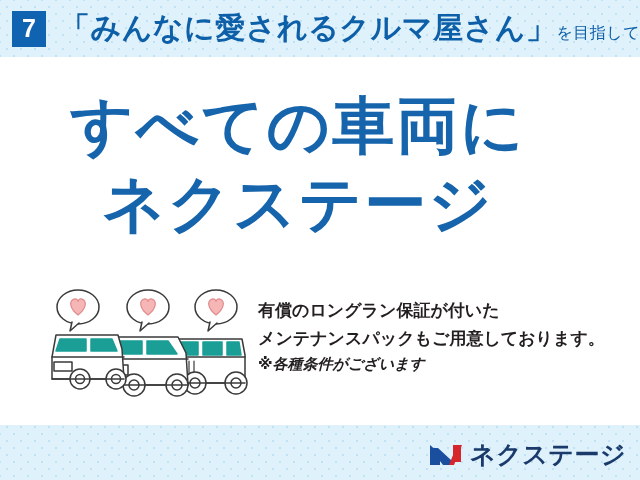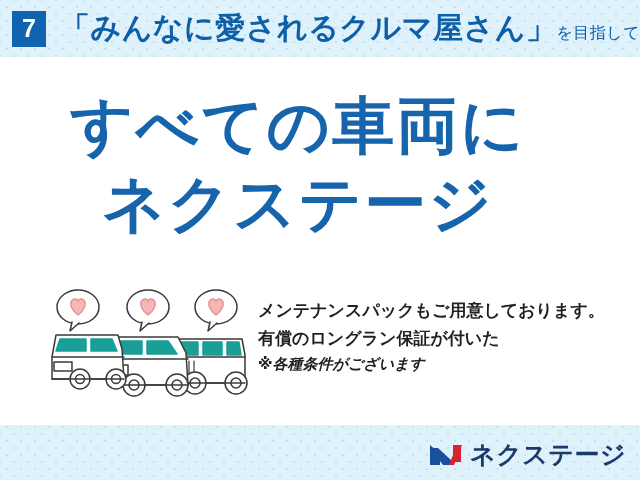--- a/index.html
+++ b/index.html
@@ -160,22 +160,22 @@
               <circle cx="70" cy="92" r="10" fill="#ffffff"></circle>
               <circle cx="70" cy="92" r="4.5" fill="#ffffff"></circle>
               <path d="M6 92 L78 92"></path>
             </g>
 
           </g>
         </svg>
       </div>
 
       <div class="copy">
+        <span class="ln">有償のロングラン保証が付いた</span>
         <span class="ln">メンテナンスパックもご用意しております。</span>
-        <span class="ln">有償のロングラン保証が付いた</span>
         <span class="ln note">※各種条件がございます</span>
       </div>
 
     </div>
   </div>
 
   <div class="footer">
     <div class="logo">
       <svg width="34" height="24" viewBox="0 0 34 24">
         <path d="M1 22 L1 5 L9 5 L22 17 L22 22 L14 22 L1 5 Z" fill="#1a4fa0"></path>

